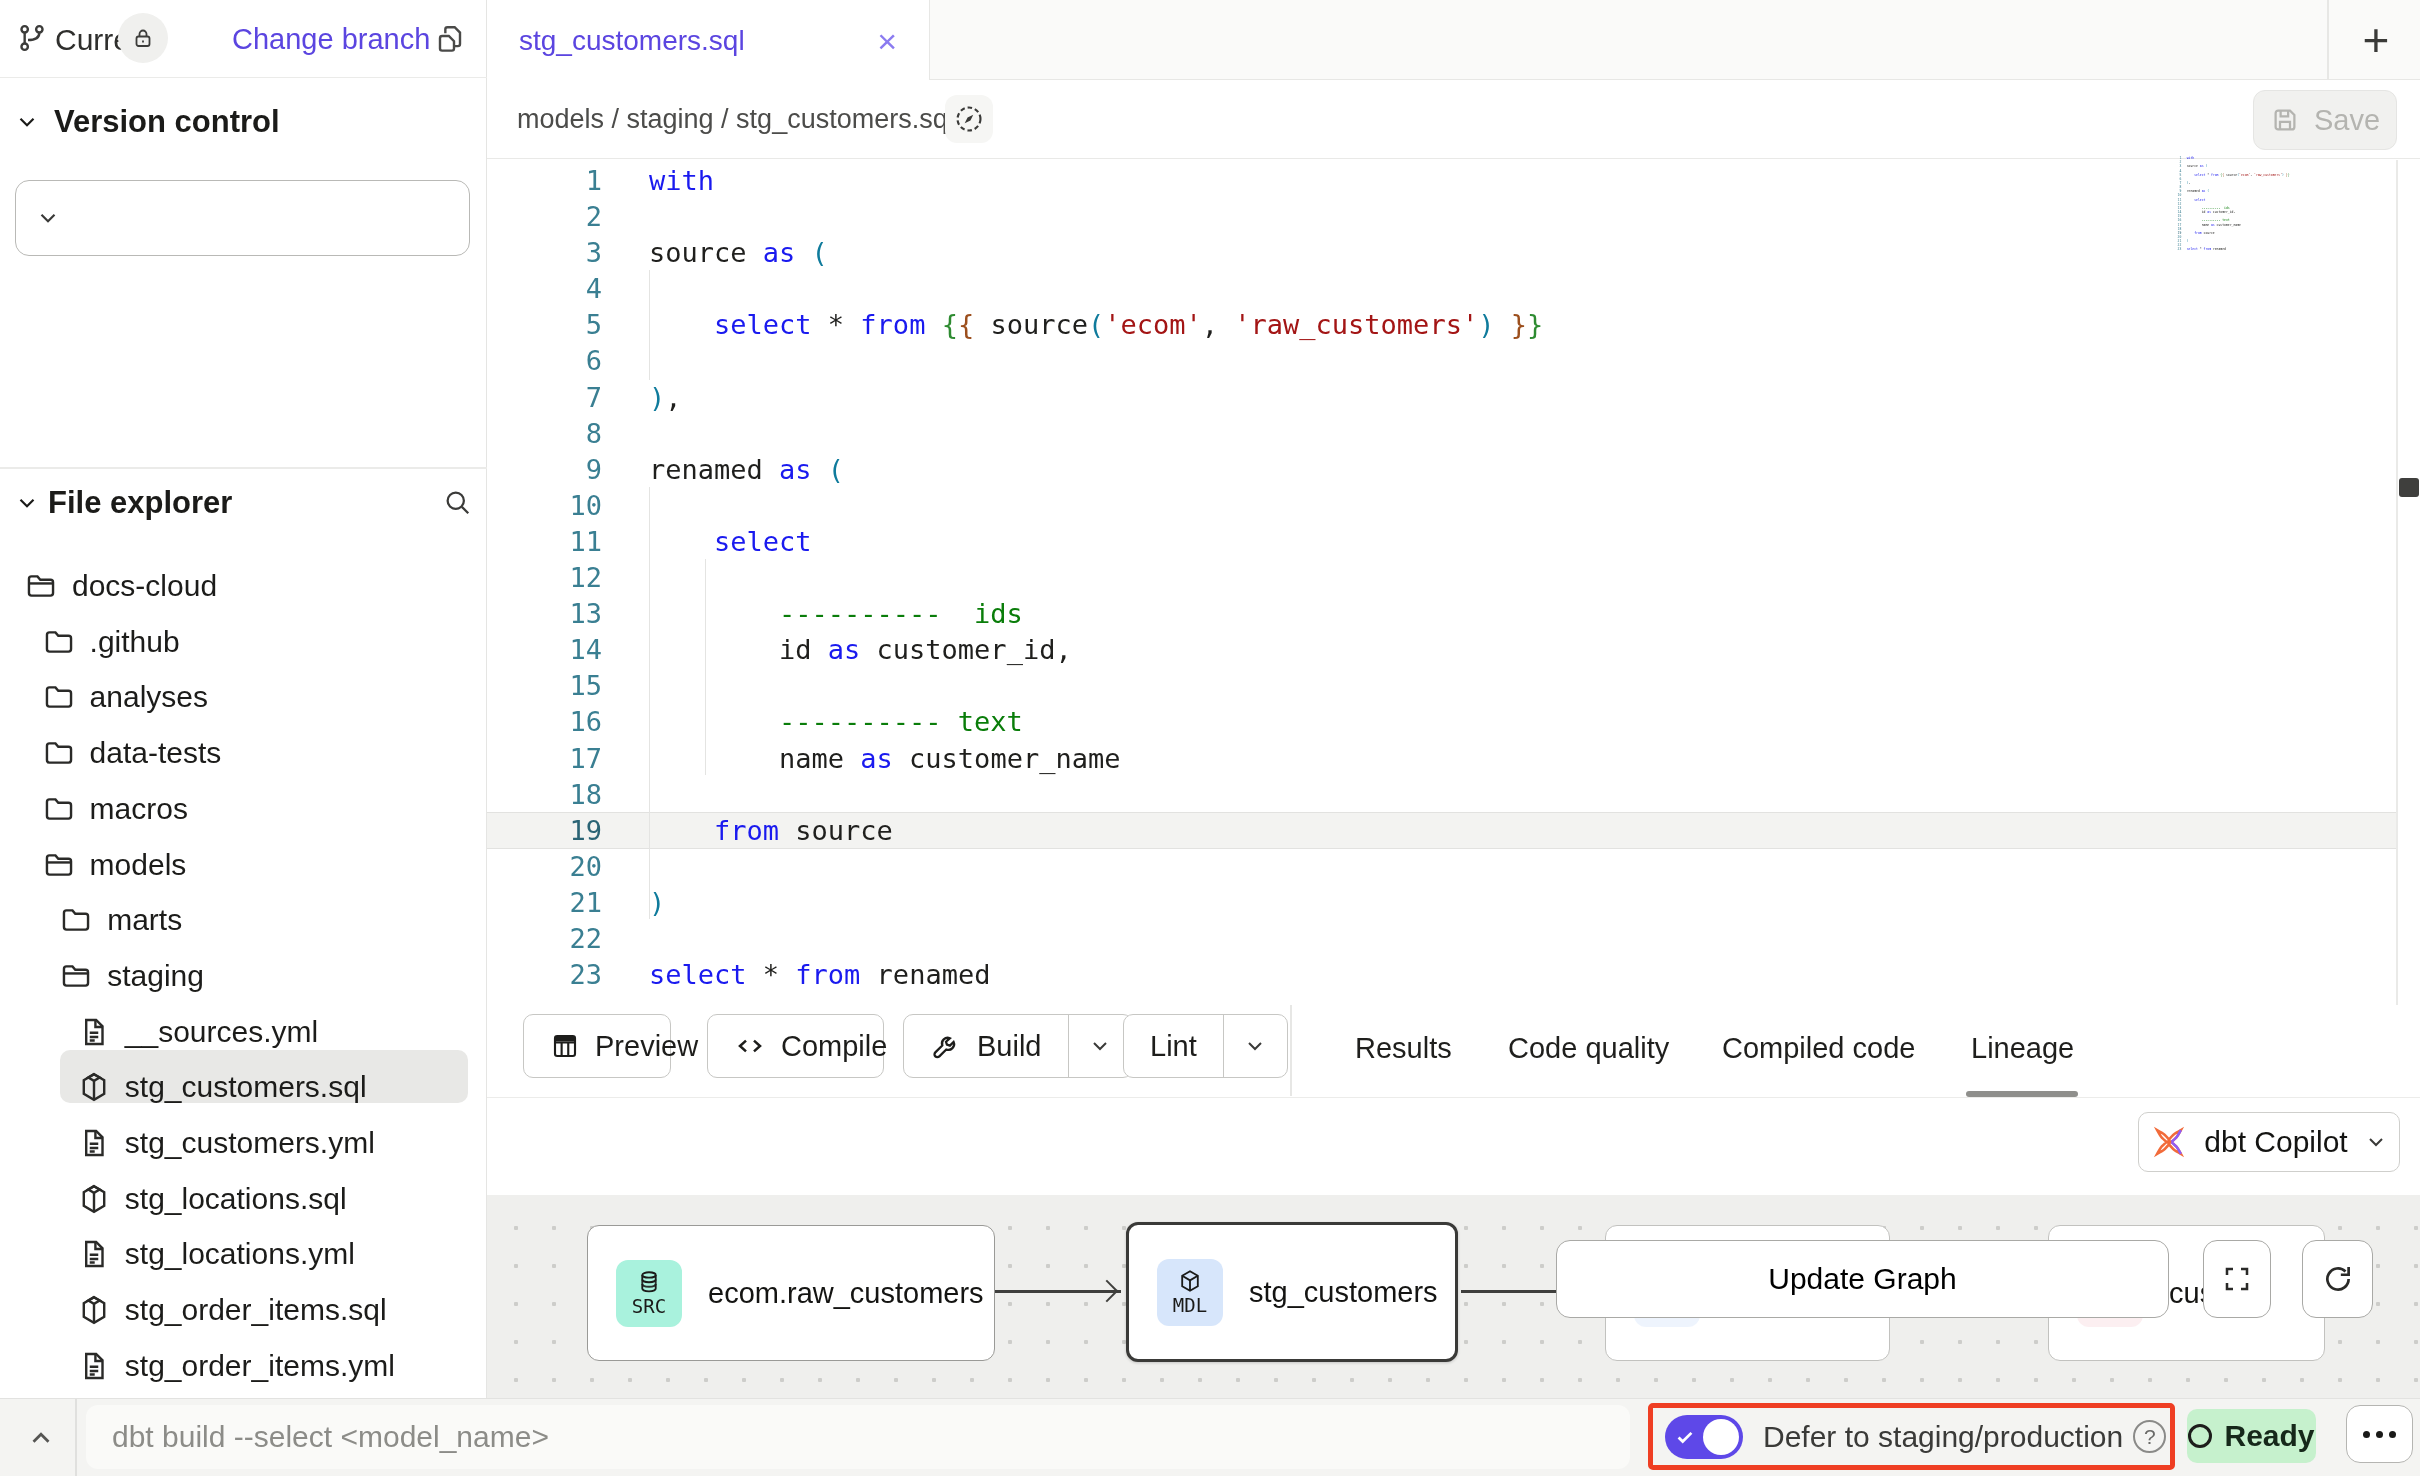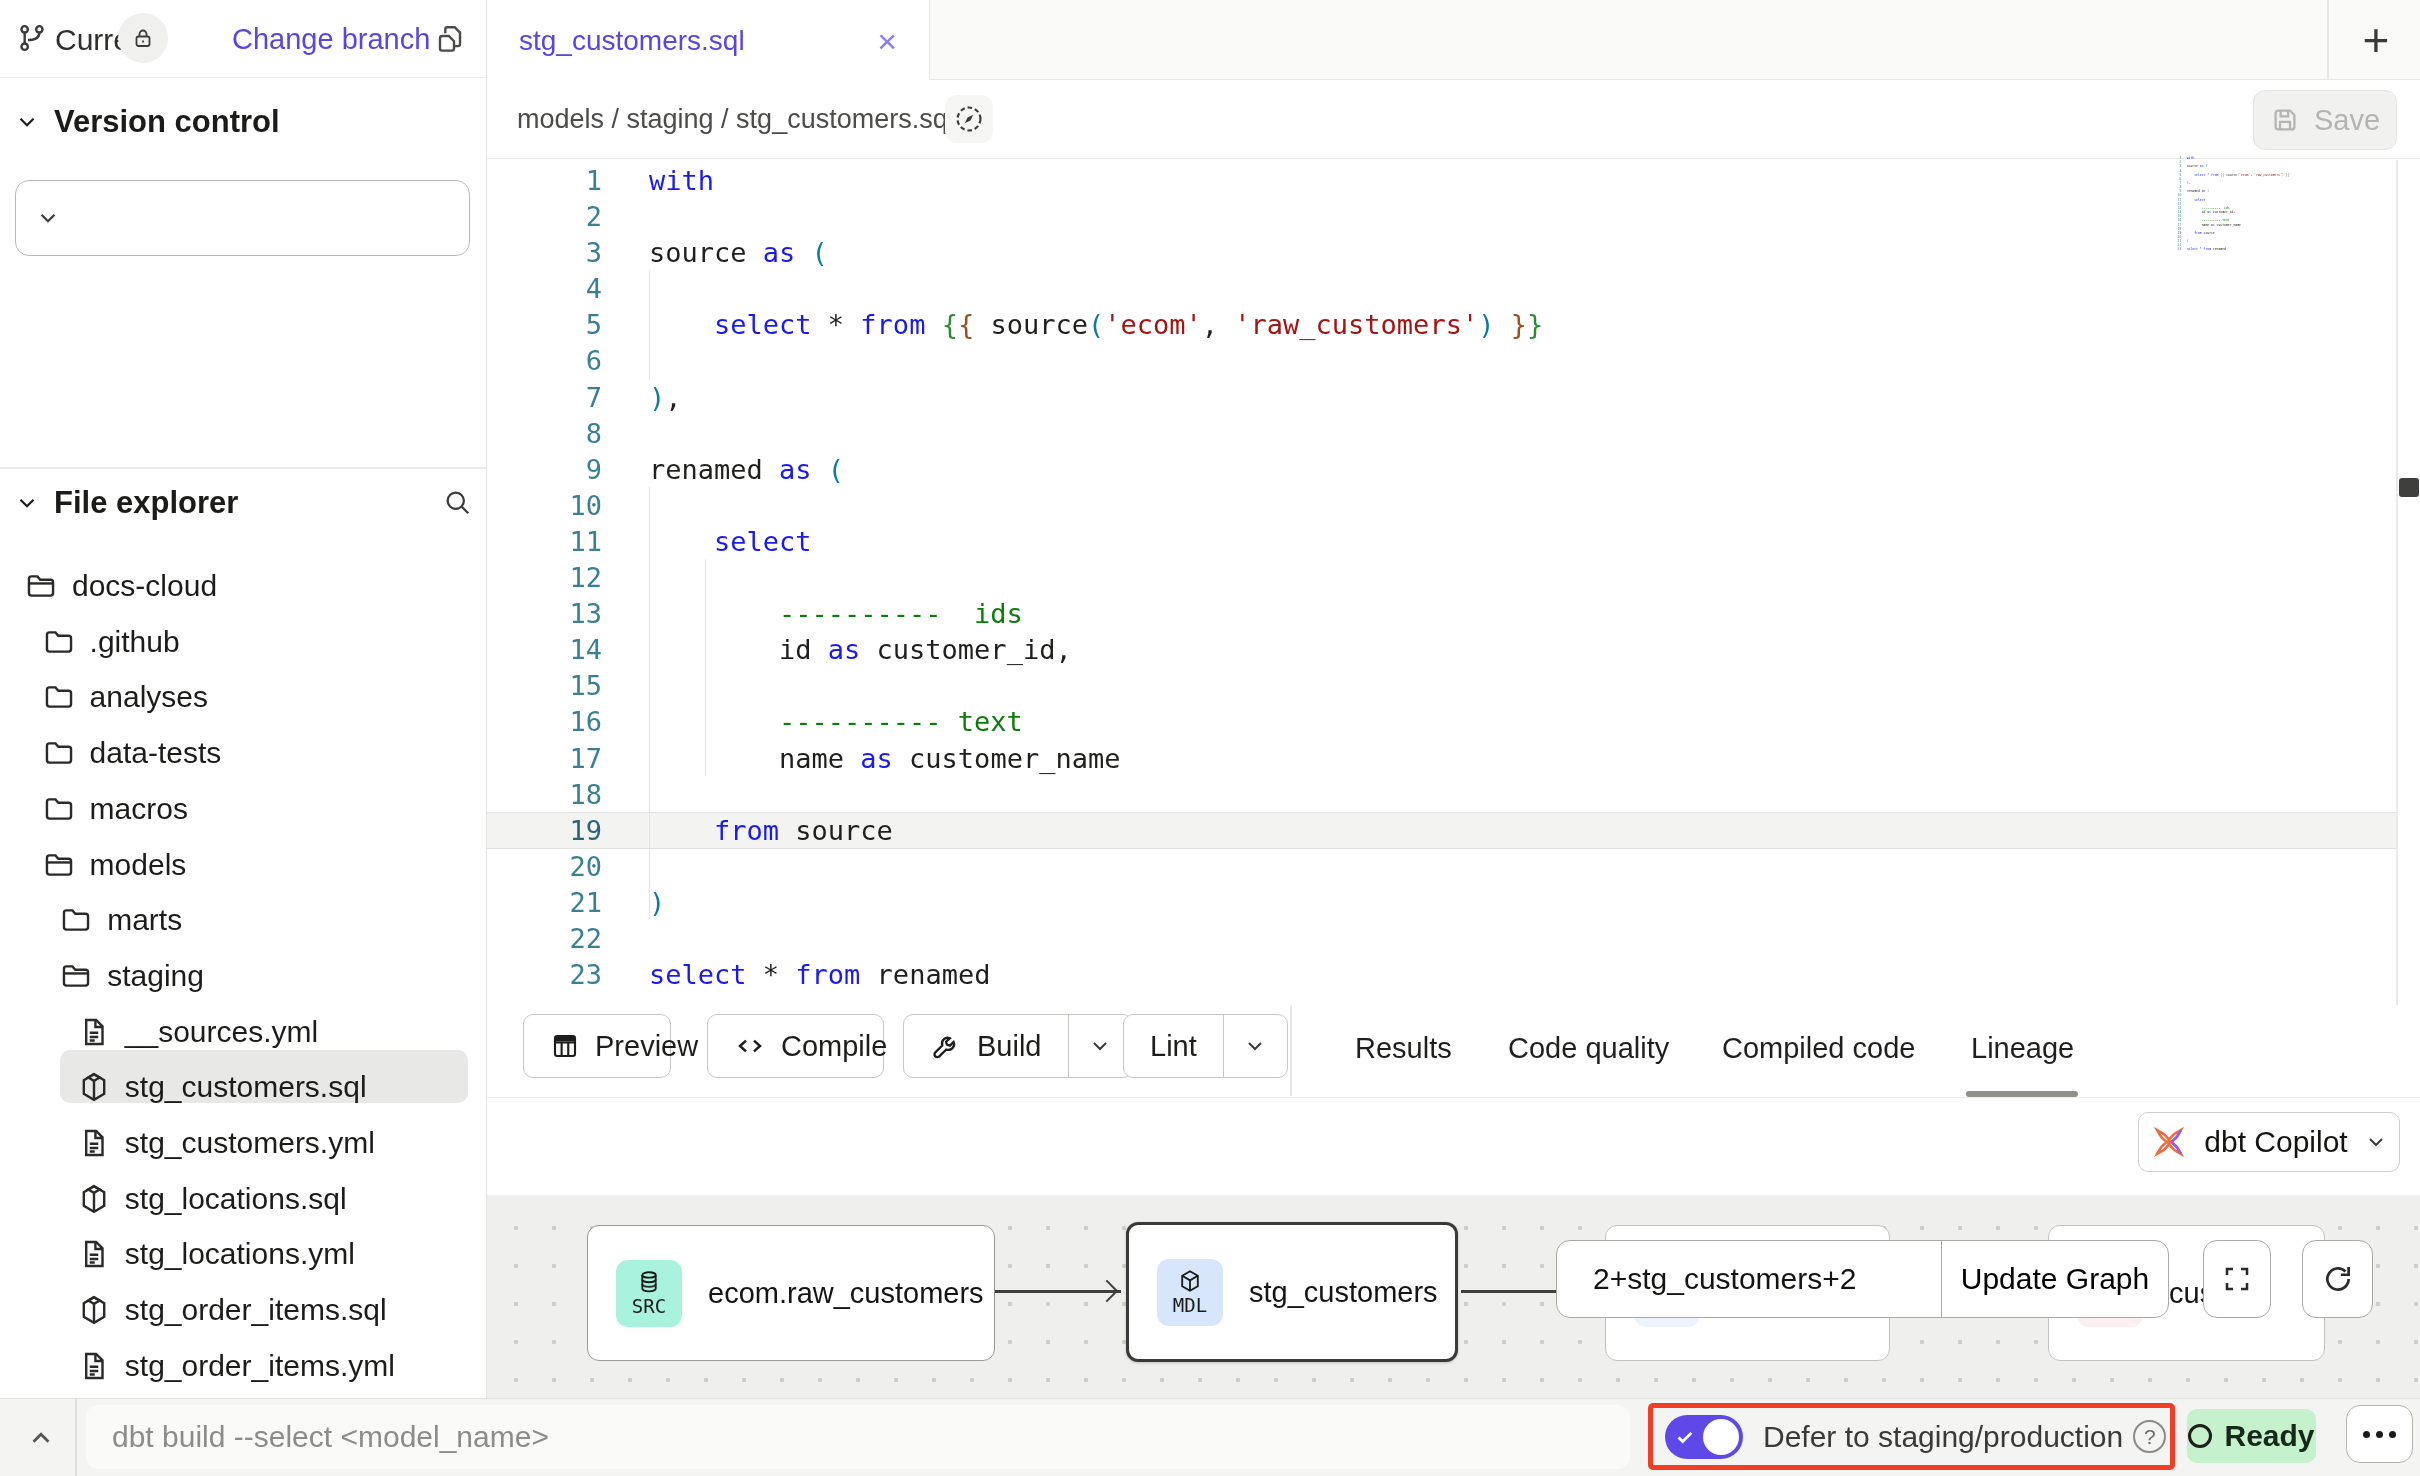--- a/index.html
+++ b/index.html
@@ -18,21 +18,21 @@
   #copy-ic { left:434px; top:22px; color:#4a4a48; }
 
   #vc-header { left:14px; top:104px; display:flex; align-items:center; gap:14px; color:#1b1b19; }
   #vc-title, #fe-title { font-size:31px; font-weight:700; }
   #create-branch { left:15px; top:180px; width:455px; height:76px; border:1.5px solid #b9b9b6; border-radius:14px; background:#fff; display:flex; align-items:center; }
   #create-branch .main { flex:1; display:flex; align-items:center; gap:20px; padding-left:38px; height:100%; border-right:1.5px solid #c9c9c6; }
   #create-branch .label { font-size:31px; font-weight:500; color:#141412; }
   #create-branch .caretzone { width:63px; height:100%; display:flex; align-items:center; justify-content:center; color:#3a3a38; }
 
   #fe-divider { left:0; top:467px; width:487px; height:1.5px; background:#ebebe9; }
-  #fe-header { left:14px; top:485px; width:458px; display:flex; align-items:center; gap:14px; color:#1b1b19; }
+  #fe-header { left:14px; top:485px; width:458px; display:flex; align-items:center; gap:8px; color:#1b1b19; }
   #fe-search { position:absolute; right:0; top:2px; color:#3a3a38; }
   #file-tree { left:0; top:548px; width:487px; }
   .tree-row { position:absolute; height:55px; width:487px; display:flex; align-items:flex-end; }
   .tree-row .pill { position:absolute; left:60px; right:19px; top:1px; bottom:1px; border-radius:10px; background:transparent; }
   .tree-row.selected .pill { background:#e8e8e6; }
   .tree-row .ic { position:relative; color:#2a2a28; }
   .tree-row .lbl { position:relative; font-size:30px; color:#1c1c1a; margin-left:14px; }
 
   
   #tabbar { left:487px; top:0; width:1933px; height:80px; background:#fafaf9; border-bottom:1.5px solid #e7e7e5; }
@@ -508,21 +508,20 @@
             <path d="M12 3l7.2 4.2v9.6L12 21l-7.2-4.2V7.2z"></path>
             <path d="M4.8 7.2l7.2 4.2 7.2-4.2"></path>
             <path d="M12 11.4V21"></path>
           </svg>
         </span>
         <span class="btxt" style="color: rgb(213, 83, 107);">SEM</span>
       </div>
       <span class="nlabel">cus</span>
     </div>
     <div id="lin-controls" class="abs">
-    <div id="lin-input">2+stg_customers+2</div>
     <div id="lin-update">Update Graph</div>
   </div>
   <div id="btn-fullscreen" class="gsquare">
     <svg width="32" height="32" viewBox="0 0 24 24" fill="none" stroke="currentColor" stroke-width="1.9">
         <path d="M4.5 9V4.5H9"></path>
         <path d="M15 4.5h4.5V9"></path>
         <path d="M19.5 15v4.5H15"></path>
         <path d="M9 19.5H4.5V15"></path>
       </svg>
   </div>

